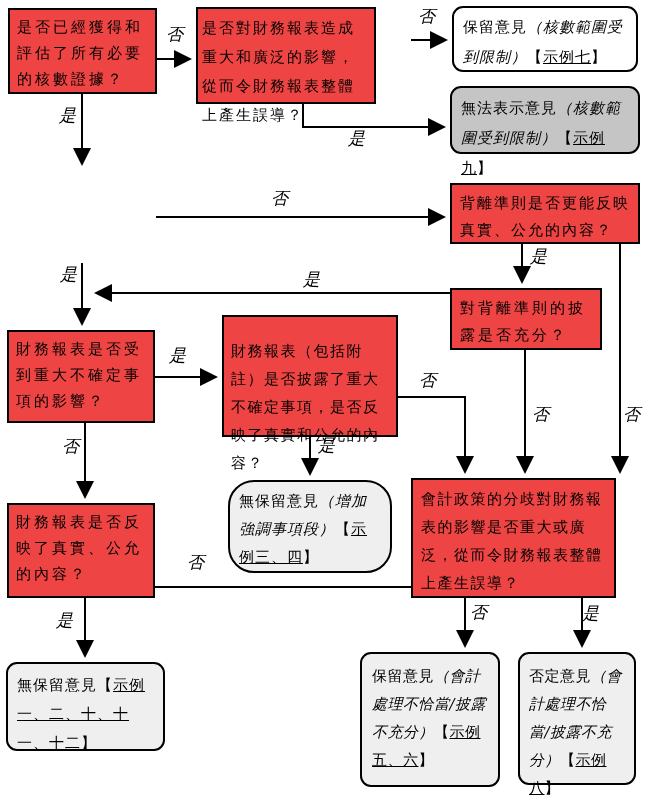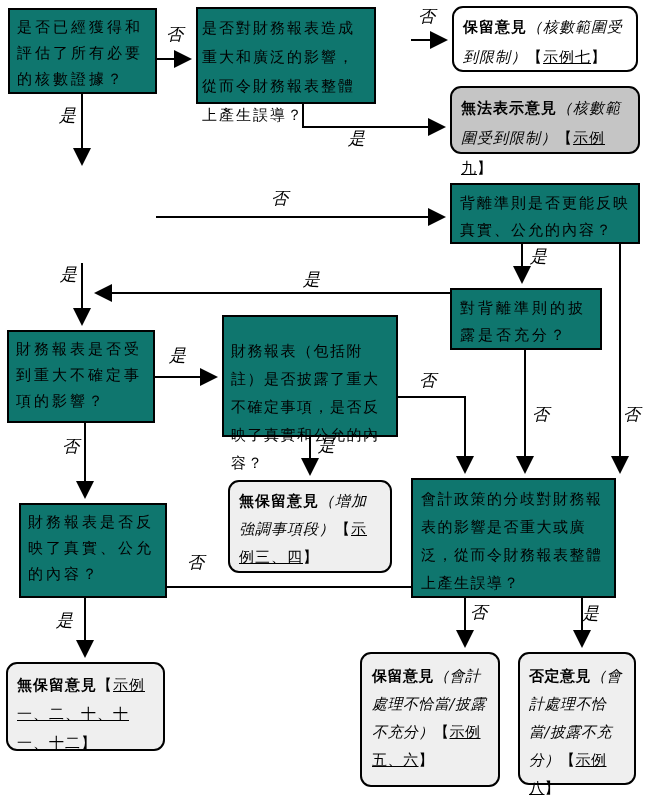--- a/index.html
+++ b/index.html
@@ -1,40 +1,40 @@
 <!DOCTYPE html>
 <html><head>
 <meta charset="utf-8">
 <style>
   html,body{margin:0;padding:0;background:#fff;}
   #canvas{position:relative;width:650px;height:799px;background:#ffffff;overflow:hidden;
           font-family:"Liberation Sans",sans-serif;color:#000;}
   #wires{position:absolute;left:0;top:0;pointer-events:none;}
-  .node{position:absolute;box-sizing:border-box;border:2px solid #000;background:#0f766e;
+  .node{position:absolute;box-sizing:border-box;border:2px solid #000;background:#ef4444;
         font-size:15px;letter-spacing:3px;line-height:26px;padding:4px 7px;
         word-break:break-all;text-align:left;}
   .result{border-radius:11px;background:#efefef;}
-  .b{font-weight:bold;}
+  .b{font-weight:normal;}
   .i{font-style:italic;font-family:"DejaVu Serif",serif;}
   .u{text-decoration:underline;}
   .edge-label{position:absolute;font-style:italic;font-size:17px;letter-spacing:0;
         font-family:"DejaVu Serif",serif;line-height:1;}
   
   .n-a{left:8px;top:8px;width:149px;height:86px;}
   .n-b{left:196px;top:7px;width:180px;height:97px;letter-spacing:2px;line-height:29px;padding:4px 4px;}
   .n-c{left:452px;top:6px;width:186px;height:66px;letter-spacing:1px;line-height:29px;padding:4px 9px;background:#ffffff;}
   .n-d{left:450px;top:86px;width:190px;height:68px;letter-spacing:1px;line-height:29px;padding:5px 9px;background:#c5c5c5;}
   .n-e{left:7px;top:170px;width:149px;height:93px;}
   .n-f{left:450px;top:183px;width:190px;height:61px;letter-spacing:2px;line-height:27px;padding:4px 8px;}
   .n-g{left:450px;top:288px;width:152px;height:62px;line-height:27px;padding:4px 8px;}
   .n-h{left:7px;top:330px;width:148px;height:93px;}
   .n-i{left:222px;top:315px;width:176px;height:122px;letter-spacing:1.5px;line-height:28px;padding:20px 7px;}
-  .n-j{left:228px;top:480px;width:164px;height:93px;letter-spacing:1px;line-height:28px;padding:5px 9px;}
+  .n-j{left:228px;top:480px;width:164px;height:93px;letter-spacing:1px;line-height:28px;padding:5px 9px;border-radius:26px;}
   .n-k{left:411px;top:478px;width:205px;height:120px;letter-spacing:1.5px;line-height:28px;padding:5px 8px;}
-  .n-l{left:7px;top:503px;width:148px;height:95px;margin-left:12px;}
+  .n-l{left:7px;top:503px;width:148px;height:95px;}
   .n-m{left:6px;top:662px;width:159px;height:89px;letter-spacing:1px;line-height:29px;padding:6px 9px;}
   .n-n{left:360px;top:652px;width:140px;height:135px;letter-spacing:0.5px;line-height:27px;padding:8px 10px;}
   .n-o{left:518px;top:652px;width:118px;height:133px;letter-spacing:0.5px;line-height:27px;padding:8px 9px;}
   .edge{stroke:#000;stroke-width:2;fill:none;}
 </style>
 </head>
 <body>
 
 <div id="canvas">
 

